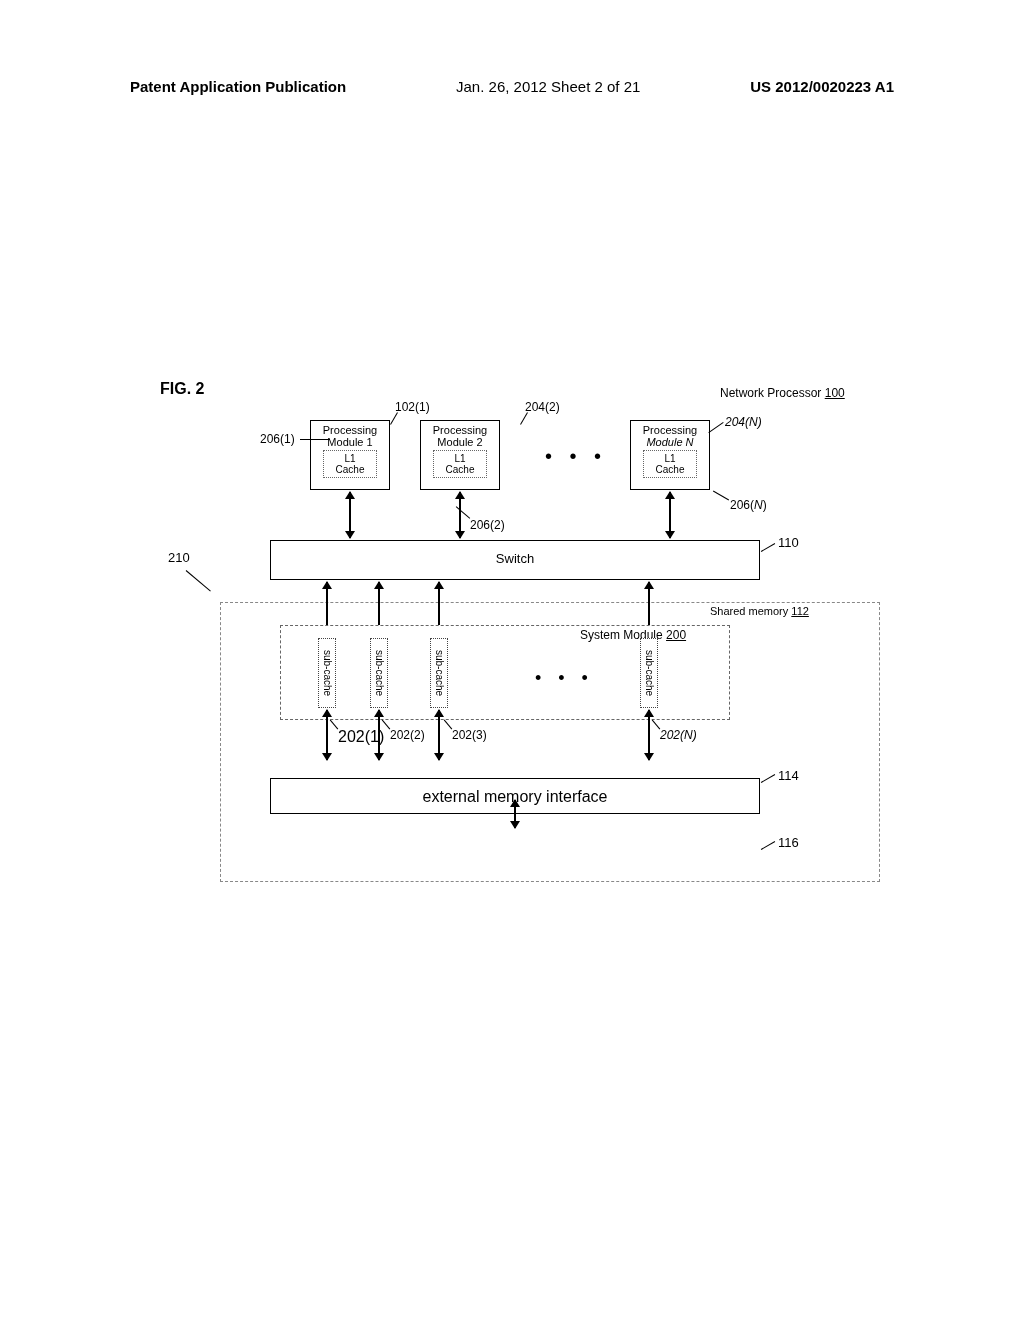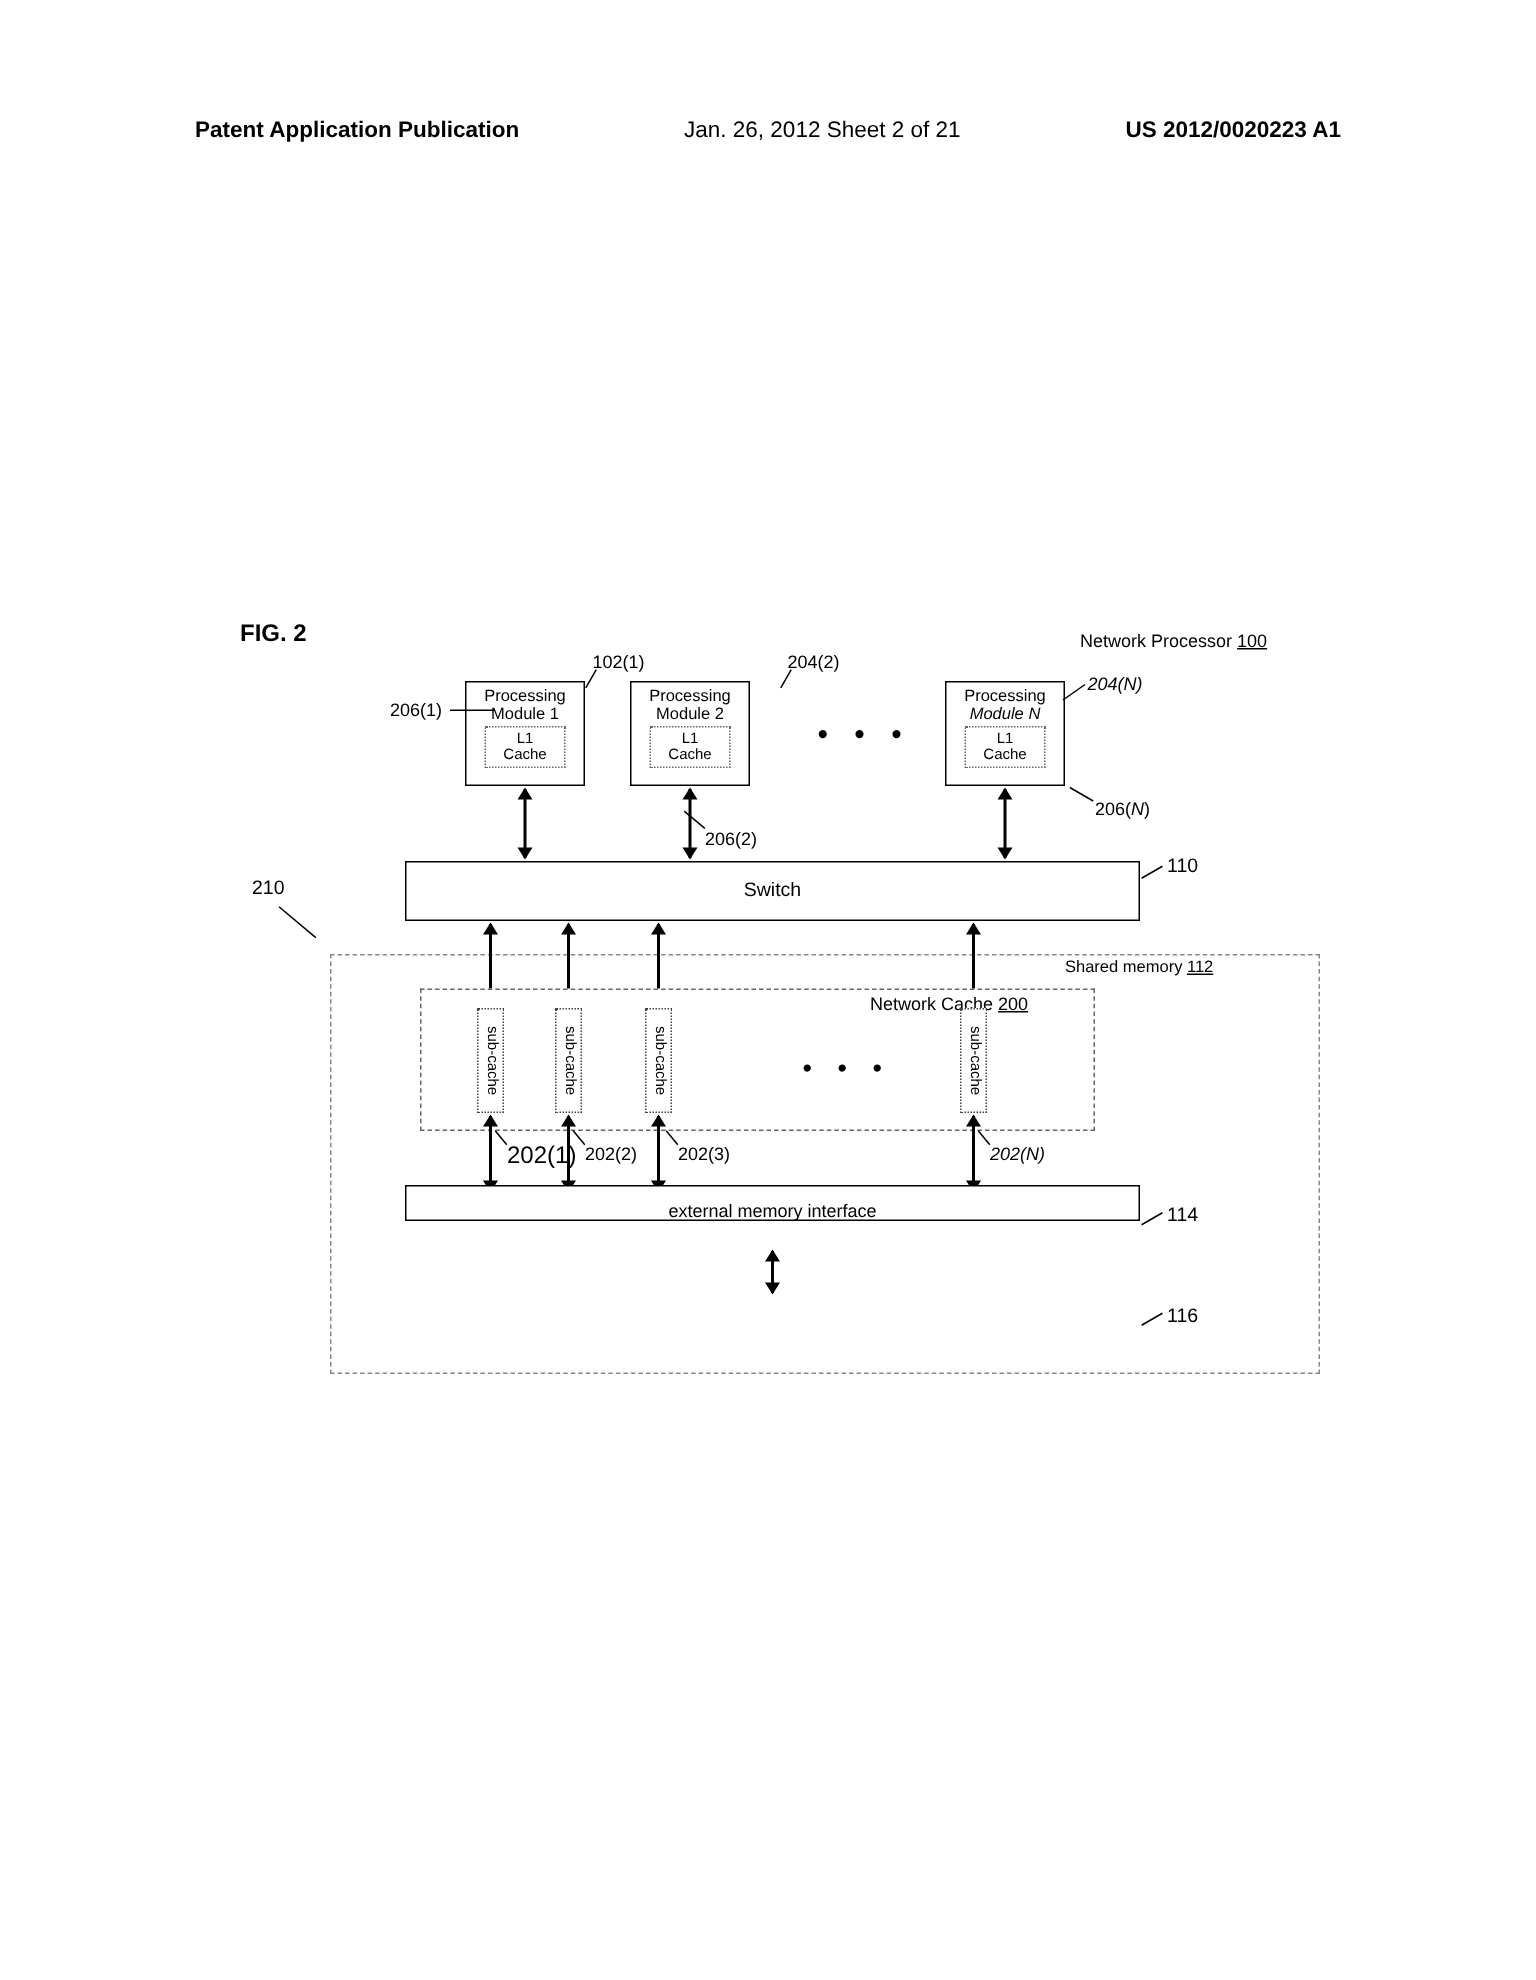--- a/index.html
+++ b/index.html
@@ -23,21 +23,20 @@
   .header .left { font-weight: bold; }
   .header .center { }
   .header .right { font-weight: bold; }
 
   .figure-area {
     position: absolute;
     top: 380px;
     left: 140px;
     width: 760px;
     height: 520px;
-    margin-top: 34px;
   }
 
   .fig-label {
     position: absolute;
     top: 0;
     left: 20px;
     font-weight: bold;
     font-size: 16px;
   }
 
@@ -176,27 +175,27 @@
   .ref-202-2 { position:absolute; top:348px; left:250px; font-size:12px; }
   .ref-202-2::before { content:''; position:absolute; width:12px; height:1px; background:#000; transform:rotate(50deg); top:-4px; left:-10px; }
   .ref-202-3 { position:absolute; top:348px; left:312px; font-size:12px; }
   .ref-202-3::before { content:''; position:absolute; width:12px; height:1px; background:#000; transform:rotate(50deg); top:-4px; left:-10px; }
   .ref-202-N { position:absolute; top:348px; left:520px; font-size:12px; font-style: italic;}
   .ref-202-N::before { content:''; position:absolute; width:12px; height:1px; background:#000; transform:rotate(50deg); top:-4px; left:-10px; }
 
   
   .emi {
     position: absolute;
-    top: 376px;
+    top: 398px;
     left: 130px;
     width: 490px;
-    height: 24px;
+    height: 36px;
     border: 1.5px solid #000;
     text-align: center;
-    font-size: 12px;
+    font-size: 16px;
     padding-top: 9px;
     background: #fff;
   }
   .ref-114 { position:absolute; top:388px; left:638px; font-size:13px; }
   .ref-114::before { content:''; position:absolute; width:16px; height:1px; background:#000; transform:rotate(-30deg); top:10px; left:-18px; }
 
   
   .dram {
     position: absolute;
     top: 450px;
@@ -316,21 +315,21 @@
     <span class="u">112</span>
   </div>
 
   <div class="arrow-v a-sc1"></div>
   <div class="arrow-v a-sc2"></div>
   <div class="arrow-v a-sc3"></div>
   <div class="arrow-v a-scN"></div>
 
   <div class="sys-cache"></div>
   <div class="sys-cache-label">
-    <span>Network Cache</span>
+    <span>System Module</span>
     <span class="u">200</span>
   </div>
 
   <div class="subcache sc1">sub-cache</div>
   <div class="subcache sc2">sub-cache</div>
   <div class="subcache sc3">sub-cache</div>
   <div class="subcache scN">sub-cache</div>
   <div class="dots-sc">• • •</div>
 
   <div class="ref-202-1">202(1)</div>

